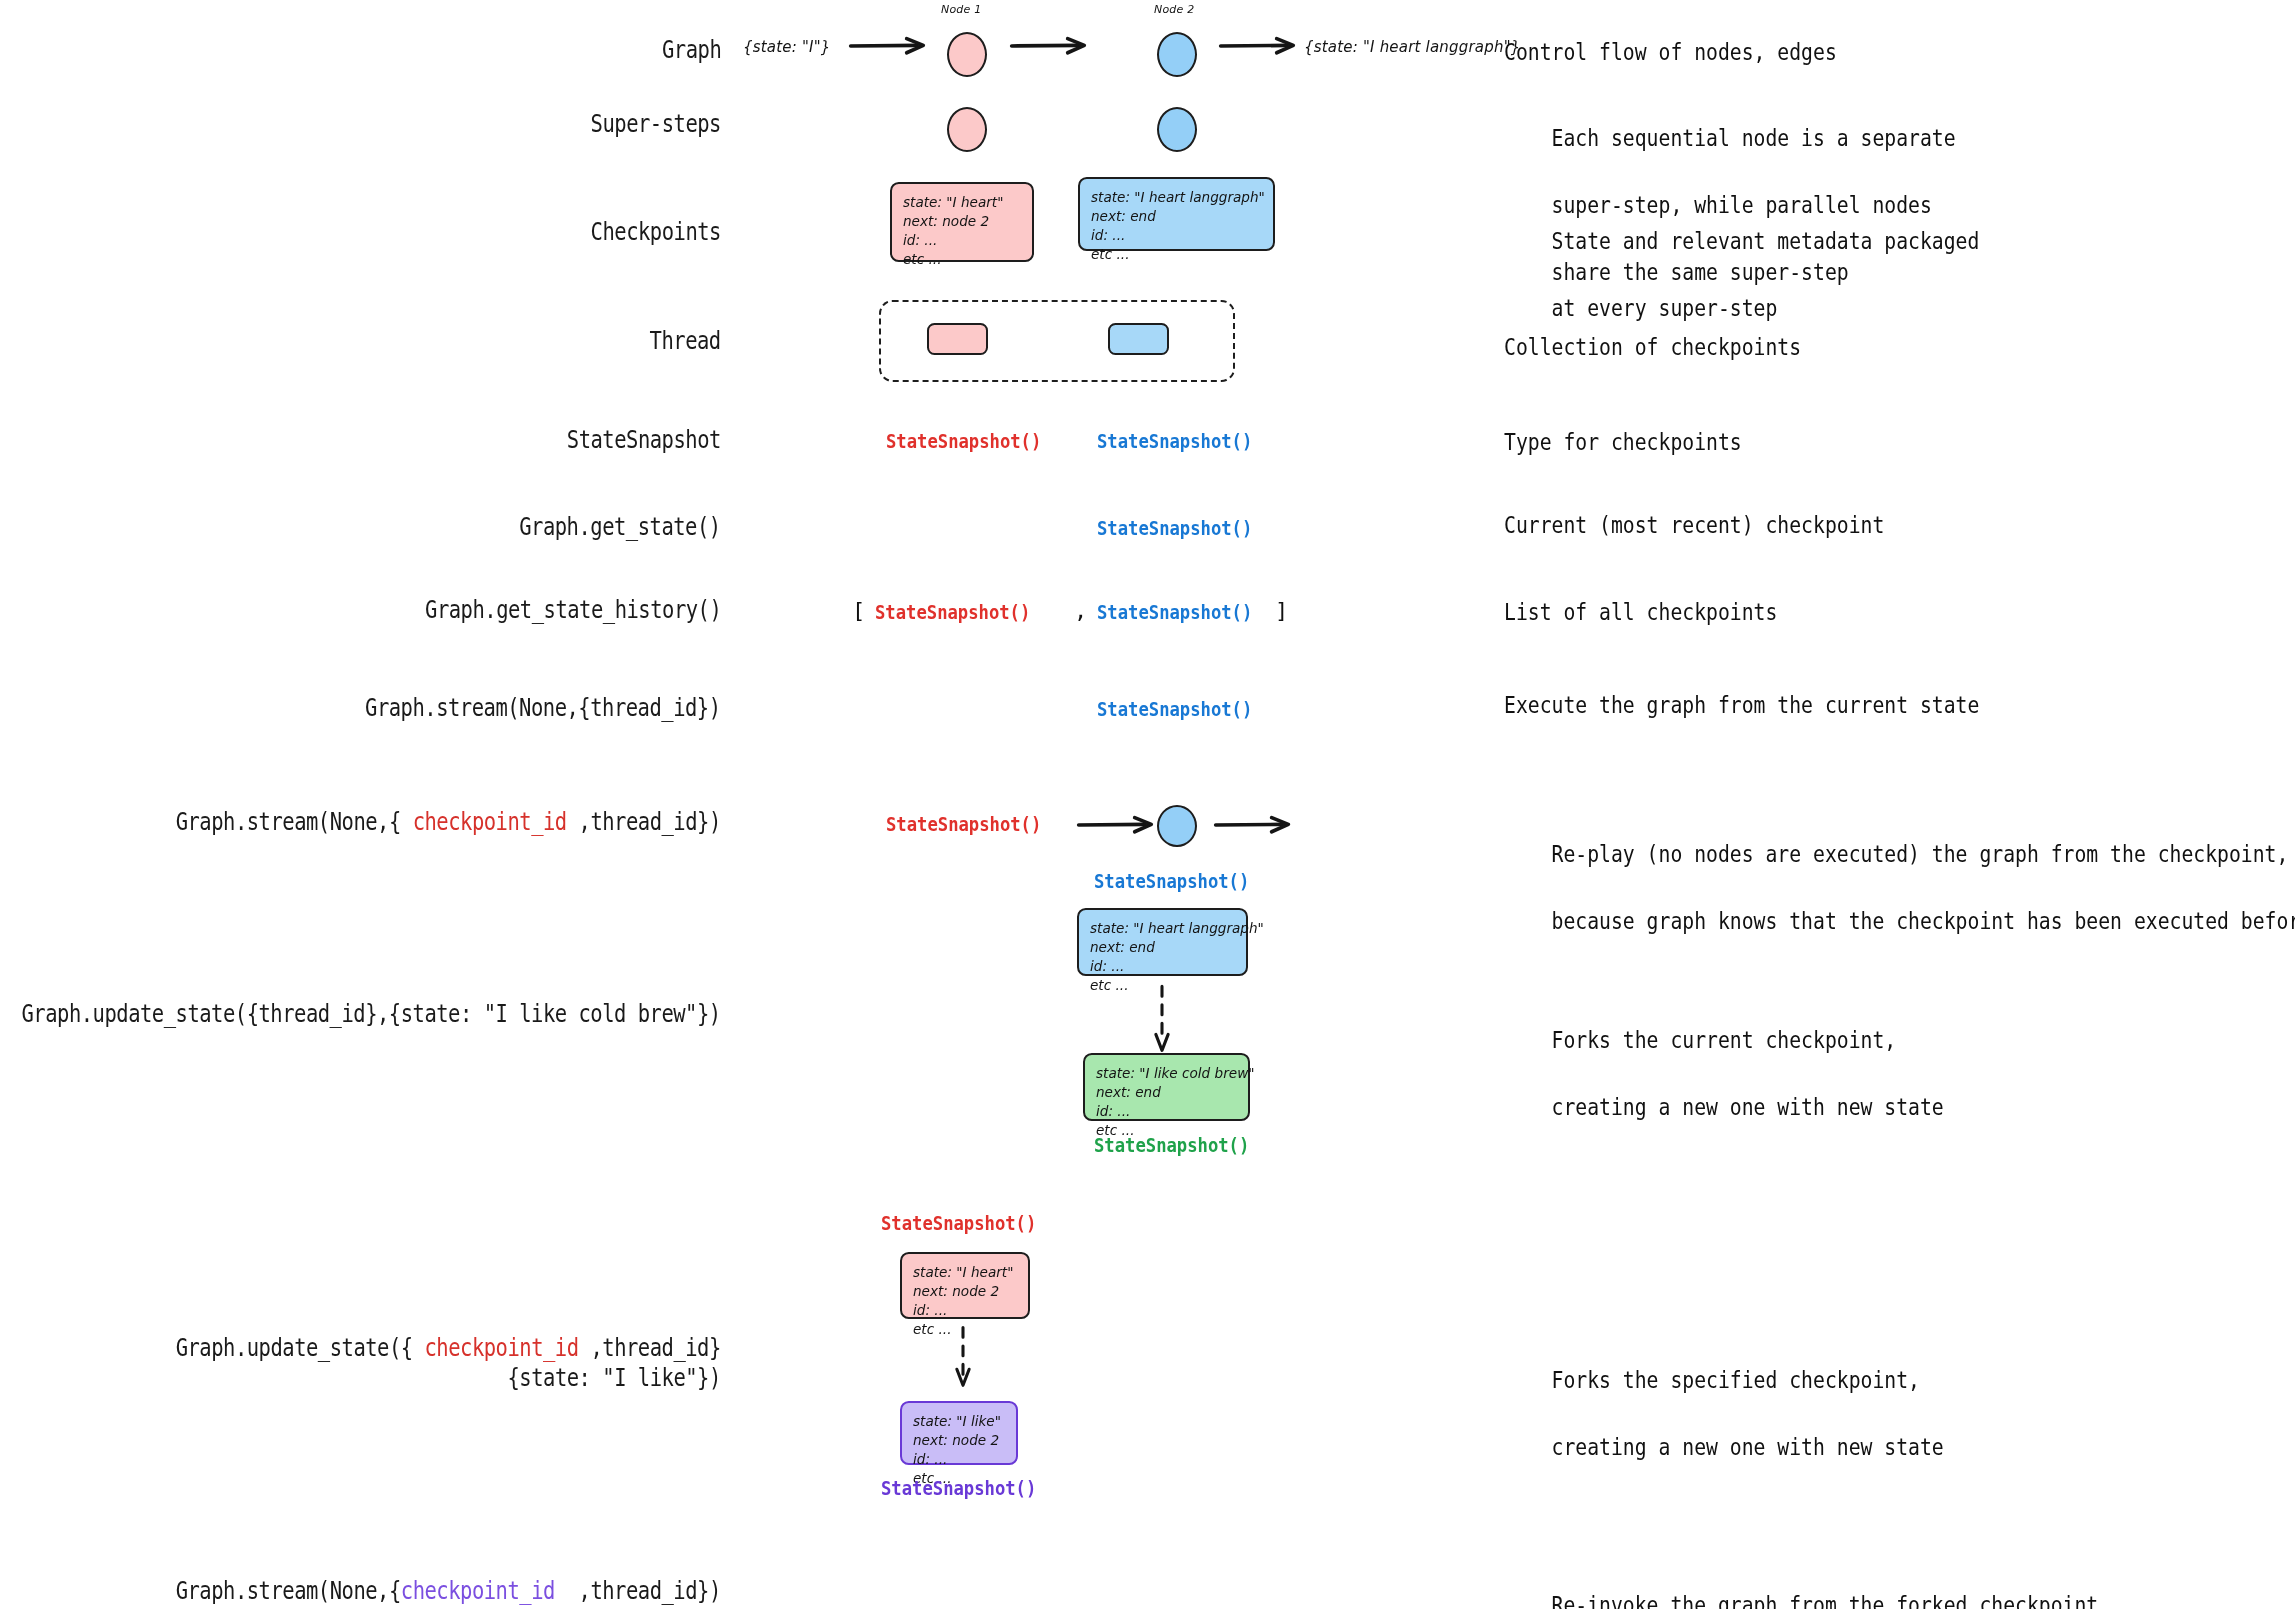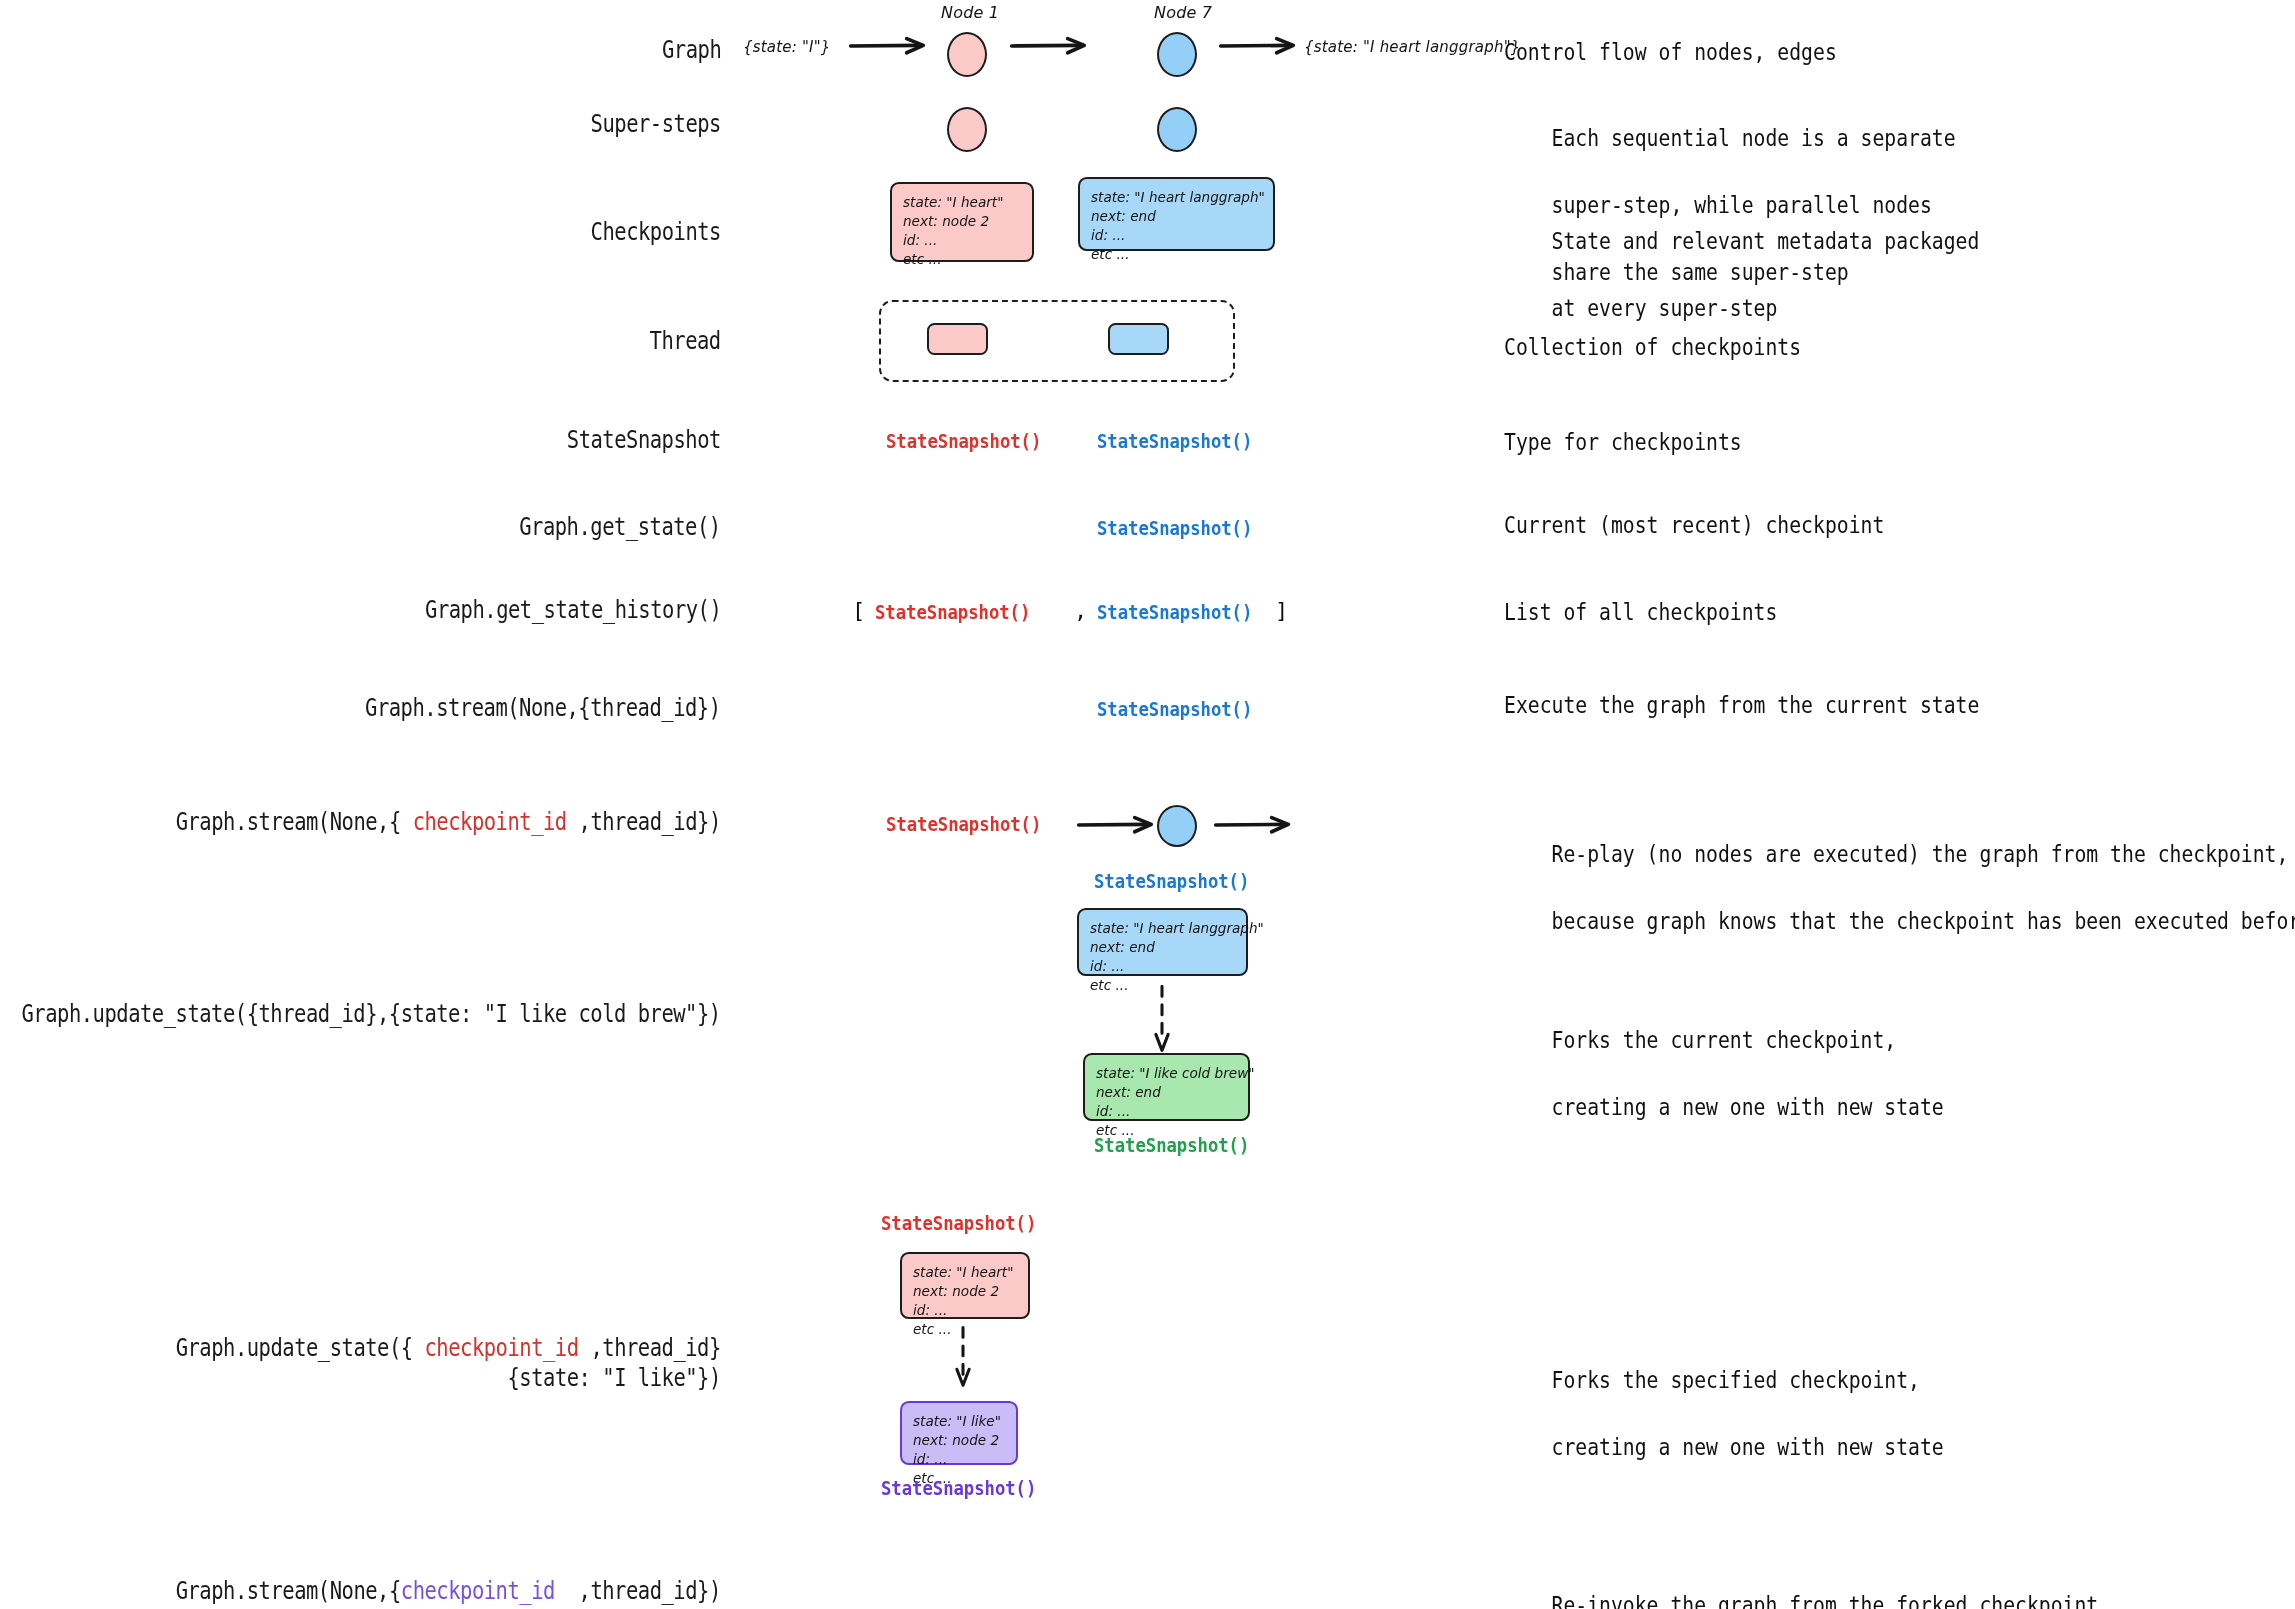--- a/index.html
+++ b/index.html
@@ -47,21 +47,21 @@
 
   
   .hand{
     font-family:"DejaVu Sans","Liberation Sans",sans-serif;
     font-style:italic;
     font-size:15px;
     color:#141414;
     white-space:pre;
     letter-spacing:0.2px;
   }
-  .hand.node-cap{font-size:16px;}
+  .hand.node-cap{font-size:11px;}
 
   
   .node{
     position:absolute;
     border:2.5px solid #1d1d1d;
     border-radius:50%;
   }
   .node.pink{background:#FCC9C9;}
   .node.blue{background:#94CFF7;}
 
@@ -145,21 +145,21 @@
   </svg>
 
   <div class="hand node-cap abs" style="left:941px;top:3.1px;">Node 1</div>
   <div class="node pink" style="left:947px;top:32px;width:36px;height:41px;"></div>
 
   <svg class="arrow-svg" style="left:1010px;top:38px;width:84px;height:16px;" viewBox="0 0 135 26">
     <path d="M2 13 L110 12" stroke="#151515" stroke-width="6" fill="none" stroke-linecap="round"></path>
     <path d="M93 1 L120 12 L93 24" stroke="#151515" stroke-width="6" fill="none" stroke-linecap="round" stroke-linejoin="round"></path>
   </svg>
 
-  <div class="hand node-cap abs" style="left:1154px;top:3.1px;">Node 7</div>
+  <div class="hand node-cap abs" style="left:1154px;top:3.1px;">Node 2</div>
   <div class="node blue" style="left:1157px;top:32px;width:36px;height:41px;"></div>
 
   <svg class="arrow-svg" style="left:1219px;top:38px;width:84px;height:16px;" viewBox="0 0 135 26">
     <path d="M2 13 L110 12" stroke="#151515" stroke-width="6" fill="none" stroke-linecap="round"></path>
     <path d="M93 1 L120 12 L93 24" stroke="#151515" stroke-width="6" fill="none" stroke-linecap="round" stroke-linejoin="round"></path>
   </svg>
 
   <div class="hand abs" style="left:1304px;top:38px;">{state: "I heart langgraph"}</div>
 
   <div class="desc" style="left:1504px;top:36px;">Control flow of nodes, edges</div>

